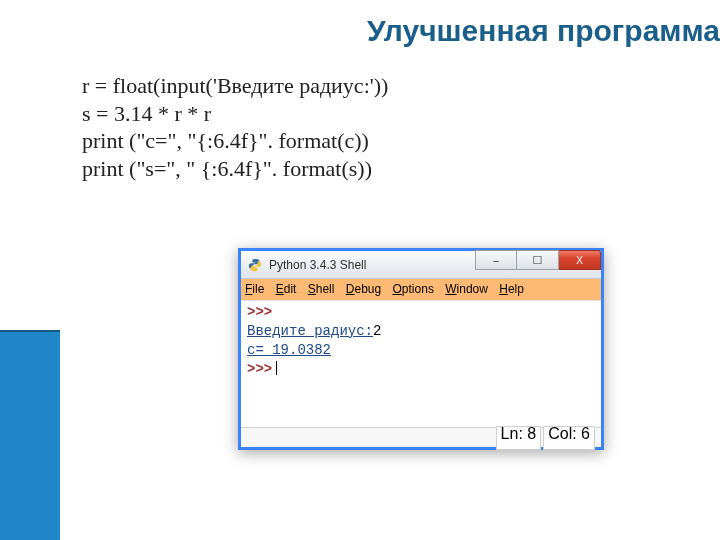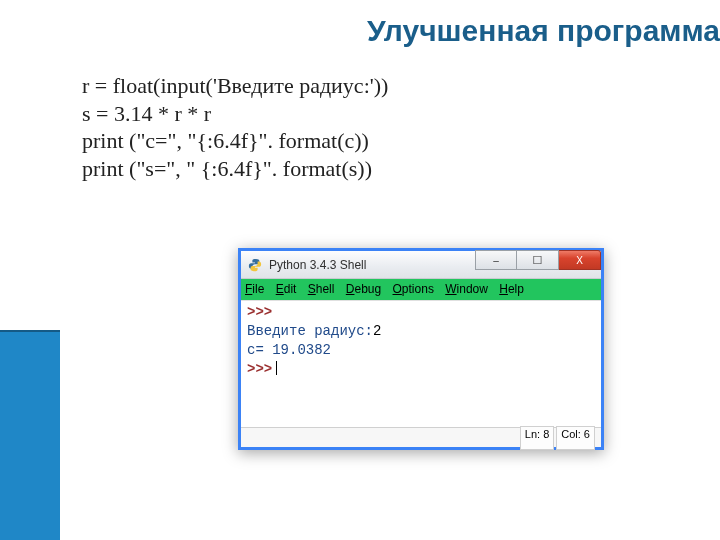--- a/index.html
+++ b/index.html
@@ -78,39 +78,39 @@
   }
   .win-btn + .win-btn { border-left: none; }
   .win-btn.close {
     background: linear-gradient(#ef7b67,#d8432d 40%,#c23924);
     color: #fff;
     border-color: #a03224;
     border-top-right-radius: 3px;
   }
   .win-btn.maximize { font-size: 11px; }
   .menubar {
-    background: #22c55e;
+    background: #fdba74;
     border-bottom: 1px solid #e0e0e0;
     padding: 3px 4px 4px 4px;
     font-size: 12px;
     color: #000;
   }
   .menu-item { margin-right: 8px; display: inline-block; }
   .menu-item .accel { text-decoration: underline; }
   .console {
     font-family: Consolas, "Courier New", monospace;
     font-size: 14px;
     padding: 2px 6px 4px 6px;
     line-height: 1.35;
     color: #000;
     position: relative;
     min-height: 126px;
   }
   .prompt-red { color: #9a2f2f; font-weight: bold; }
-  .prompt-str { color: #204a8a; }
+  .prompt-str { color: #204a8a; text-decoration: underline; }
   .cursor {
     display: inline-block;
     width: 1px; height: 14px;
     background: #000;
     vertical-align: -2px;
     margin-left: 4px;
   }
   .statusbar {
     height: 20px;
     border-top: 1px solid #d0d0d0;
@@ -121,21 +121,21 @@
     align-items: center;
     padding-right: 6px;
     gap: 2px;
   }
   .status-cell {
     border: 1px solid #d0d0d0;
     background:#fdfdfd;
     padding: 0 4px;
     height: 24px;
     line-height: 14px;
-    font-size: 11px;
+    font-size: 16px;
   }
 </style>
 </head>
 <body>
 
 <div class="side-stripe"></div>
 
 <div class="slide-title">Улучшенная программа</div>
 
 <div class="code-block">

